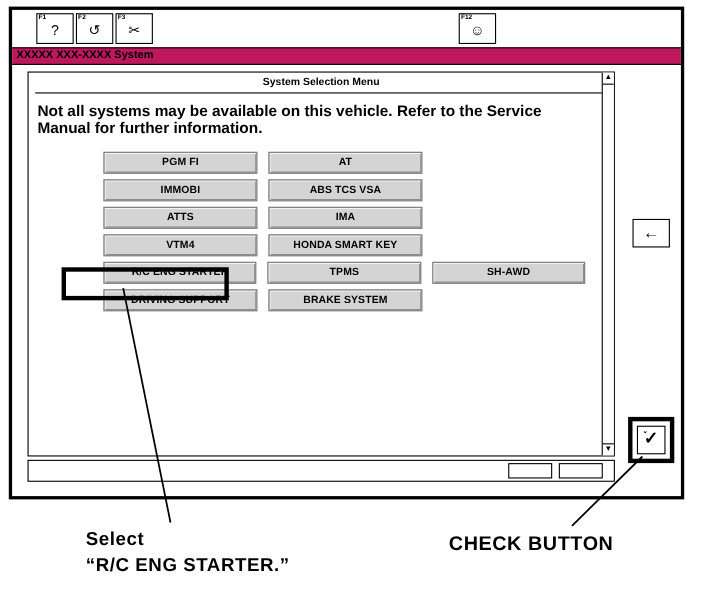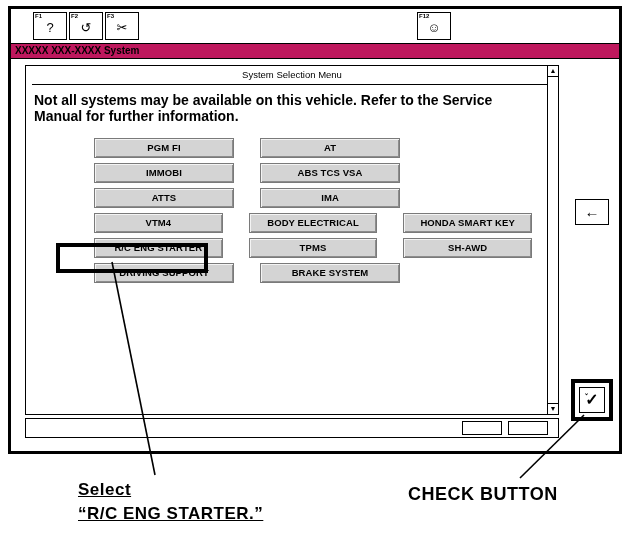--- a/index.html
+++ b/index.html
@@ -95,21 +95,21 @@
     background: #ffffff;
     box-sizing: border-box;
   }
   #menu-heading {
     position: absolute;
     left: 0;
     top: 3px;
     width: 100%;
     text-align: center;
     font-size: 9.5px;
-    font-weight: normal;
+    font-weight: bold;
   }
   #heading-rule {
     position: absolute;
     left: 6px;
     top: 18px;
     width: 518px;
     height: 0;
     border-top: 1px solid #000;
   }
   #notice-text {
@@ -124,21 +124,21 @@
 
   
   #button-grid {
     position: absolute;
     left: 36px;
     top: 72px;
     width: 470px;
   }
   .grid-row {
     display: flex;
-    gap: 26px;
+    gap: 10px;
     margin-bottom: 5px;
     padding-left: 32px;
   }
   .sys-btn {
     width: 140px;
     height: 20px;
     background: #d4d4d4;
     border: 1px solid #7a7a7a;
     box-shadow: inset 1px 1px 0 #f4f4f4, inset -1px -1px 0 #8d8d8d;
     box-sizing: border-box;
@@ -262,21 +262,20 @@
   #callout-select {
     position: absolute;
     left: 78px;
     top: 478px;
     width: 270px;
     font-size: 17px;
     font-weight: bold;
     letter-spacing: 0.5px;
     line-height: 24px;
     color: #000;
-    text-decoration: underline;
   }
   #callout-check {
     position: absolute;
     left: 408px;
     top: 484px;
     font-size: 18px;
     font-weight: bold;
     letter-spacing: 0.5px;
     color: #000;
   }
@@ -337,21 +336,20 @@
         <div class="sys-btn">ABS TCS VSA</div>
       </div>
 
       <div class="grid-row">
         <div class="sys-btn">ATTS</div>
         <div class="sys-btn">IMA</div>
       </div>
 
       <div class="grid-row">
         <div class="sys-btn">VTM4</div>
-        <div class="sys-btn">BODY ELECTRICAL</div>
         <div class="sys-btn">HONDA SMART KEY</div>
       </div>
 
       <div class="grid-row">
         <div class="sys-btn">R/C ENG STARTER</div>
         <div class="sys-btn">TPMS</div>
         <div class="sys-btn">SH-AWD</div>
       </div>
 
       <div class="grid-row">

